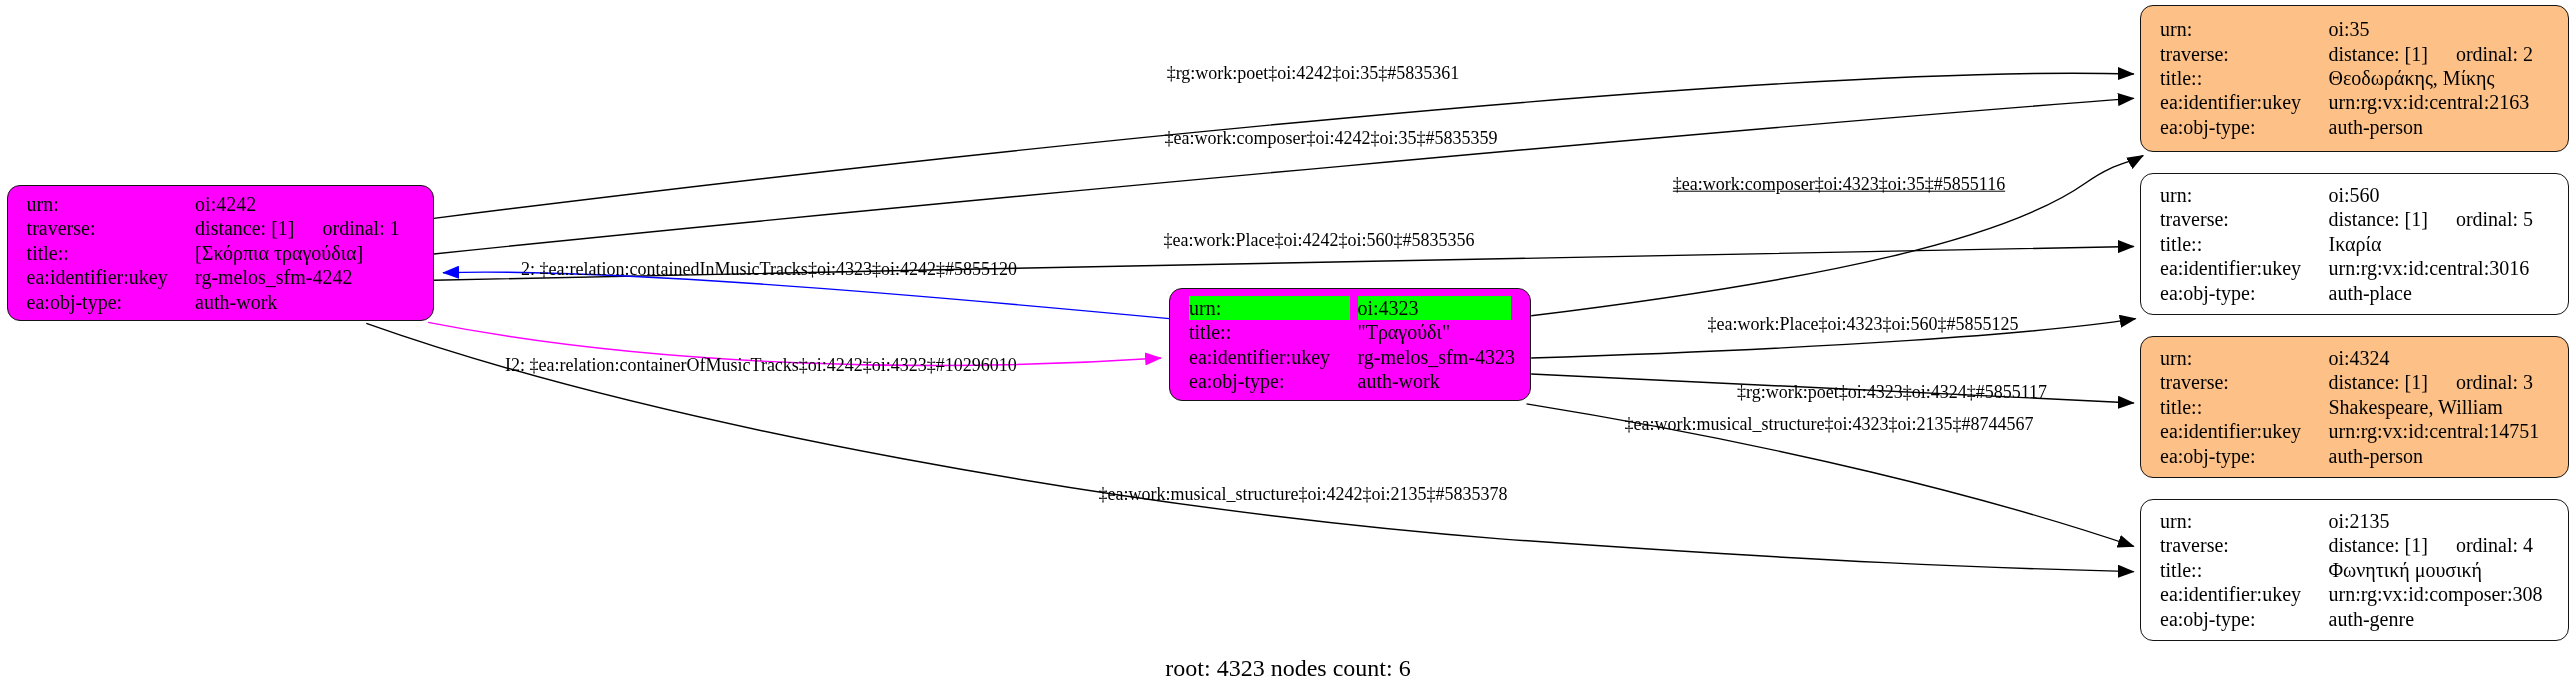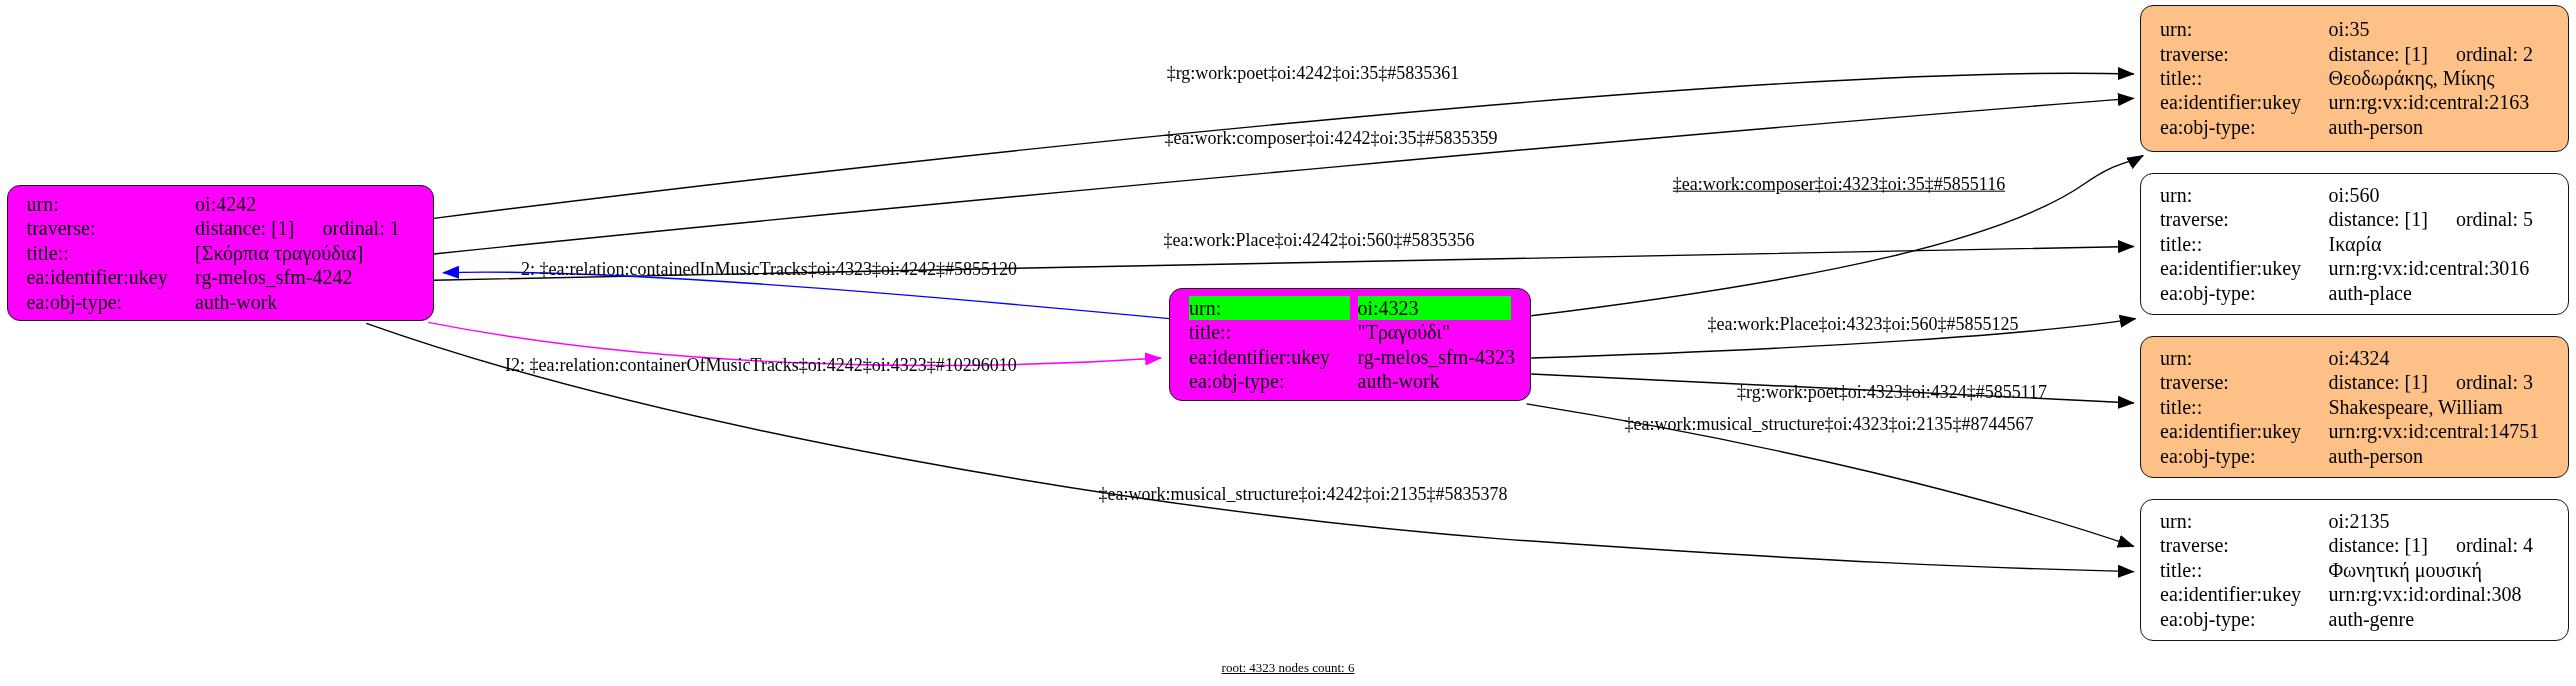--- a/index.html
+++ b/index.html
@@ -21,21 +21,21 @@
   }
   .cell { display:block; }
   .cell.hl { background:#00FF00; }
   .v2 { margin-left:28px;text-align:right; }
   .edge-label {
     position:absolute; transform:translate(-50%,-50%);
     font-size:18px; white-space:nowrap; line-height:20.6px;
   }
   .caption {
     position:absolute; transform:translate(-50%,-50%);
-    font-size:13px; white-space:nowrap;text-decoration:underline;
+    font-size:24px; white-space:nowrap;
   }
 </style>
 </head>
 <body>
 
 <div class="canvas">
   <svg id="edge-layer" width="2576" height="686" viewBox="0 0 2747 732" xmlns="http://www.w3.org/2000/svg">
     <defs>
       <marker id="arrow-black" markerWidth="20" markerHeight="14" refX="17" refY="7" orient="auto" markerUnits="userSpaceOnUse">
         <path d="M0,0 L18,7 L0,14 Z" fill="#000000"></path>
@@ -176,21 +176,21 @@
         <div class="row">
           <span class="cell">traverse:</span>
           <span class="cell"><span>distance: [1]</span><span class="v2">ordinal: 4</span></span>
         </div>
         <div class="row">
           <span class="cell">title::</span>
           <span class="cell"><span>Φωνητική μουσική</span></span>
         </div>
         <div class="row">
           <span class="cell">ea:identifier:ukey</span>
-          <span class="cell"><span>urn:rg:vx:id:ordinal:308</span></span>
+          <span class="cell"><span>urn:rg:vx:id:composer:308</span></span>
         </div>
         <div class="row">
           <span class="cell">ea:obj-type:</span>
           <span class="cell"><span>auth-genre</span></span>
         </div>
       </div>
     </div>
   <div id="label-layer">
       <div class="edge-label" style="left: 1313px; top: 73px;">‡rg:work:poet‡oi:4242‡oi:35‡#5835361</div>
       <div class="edge-label" style="left: 1315px; top: 138px; margin-left: 16px;">‡ea:work:composer‡oi:4242‡oi:35‡#5835359</div>

